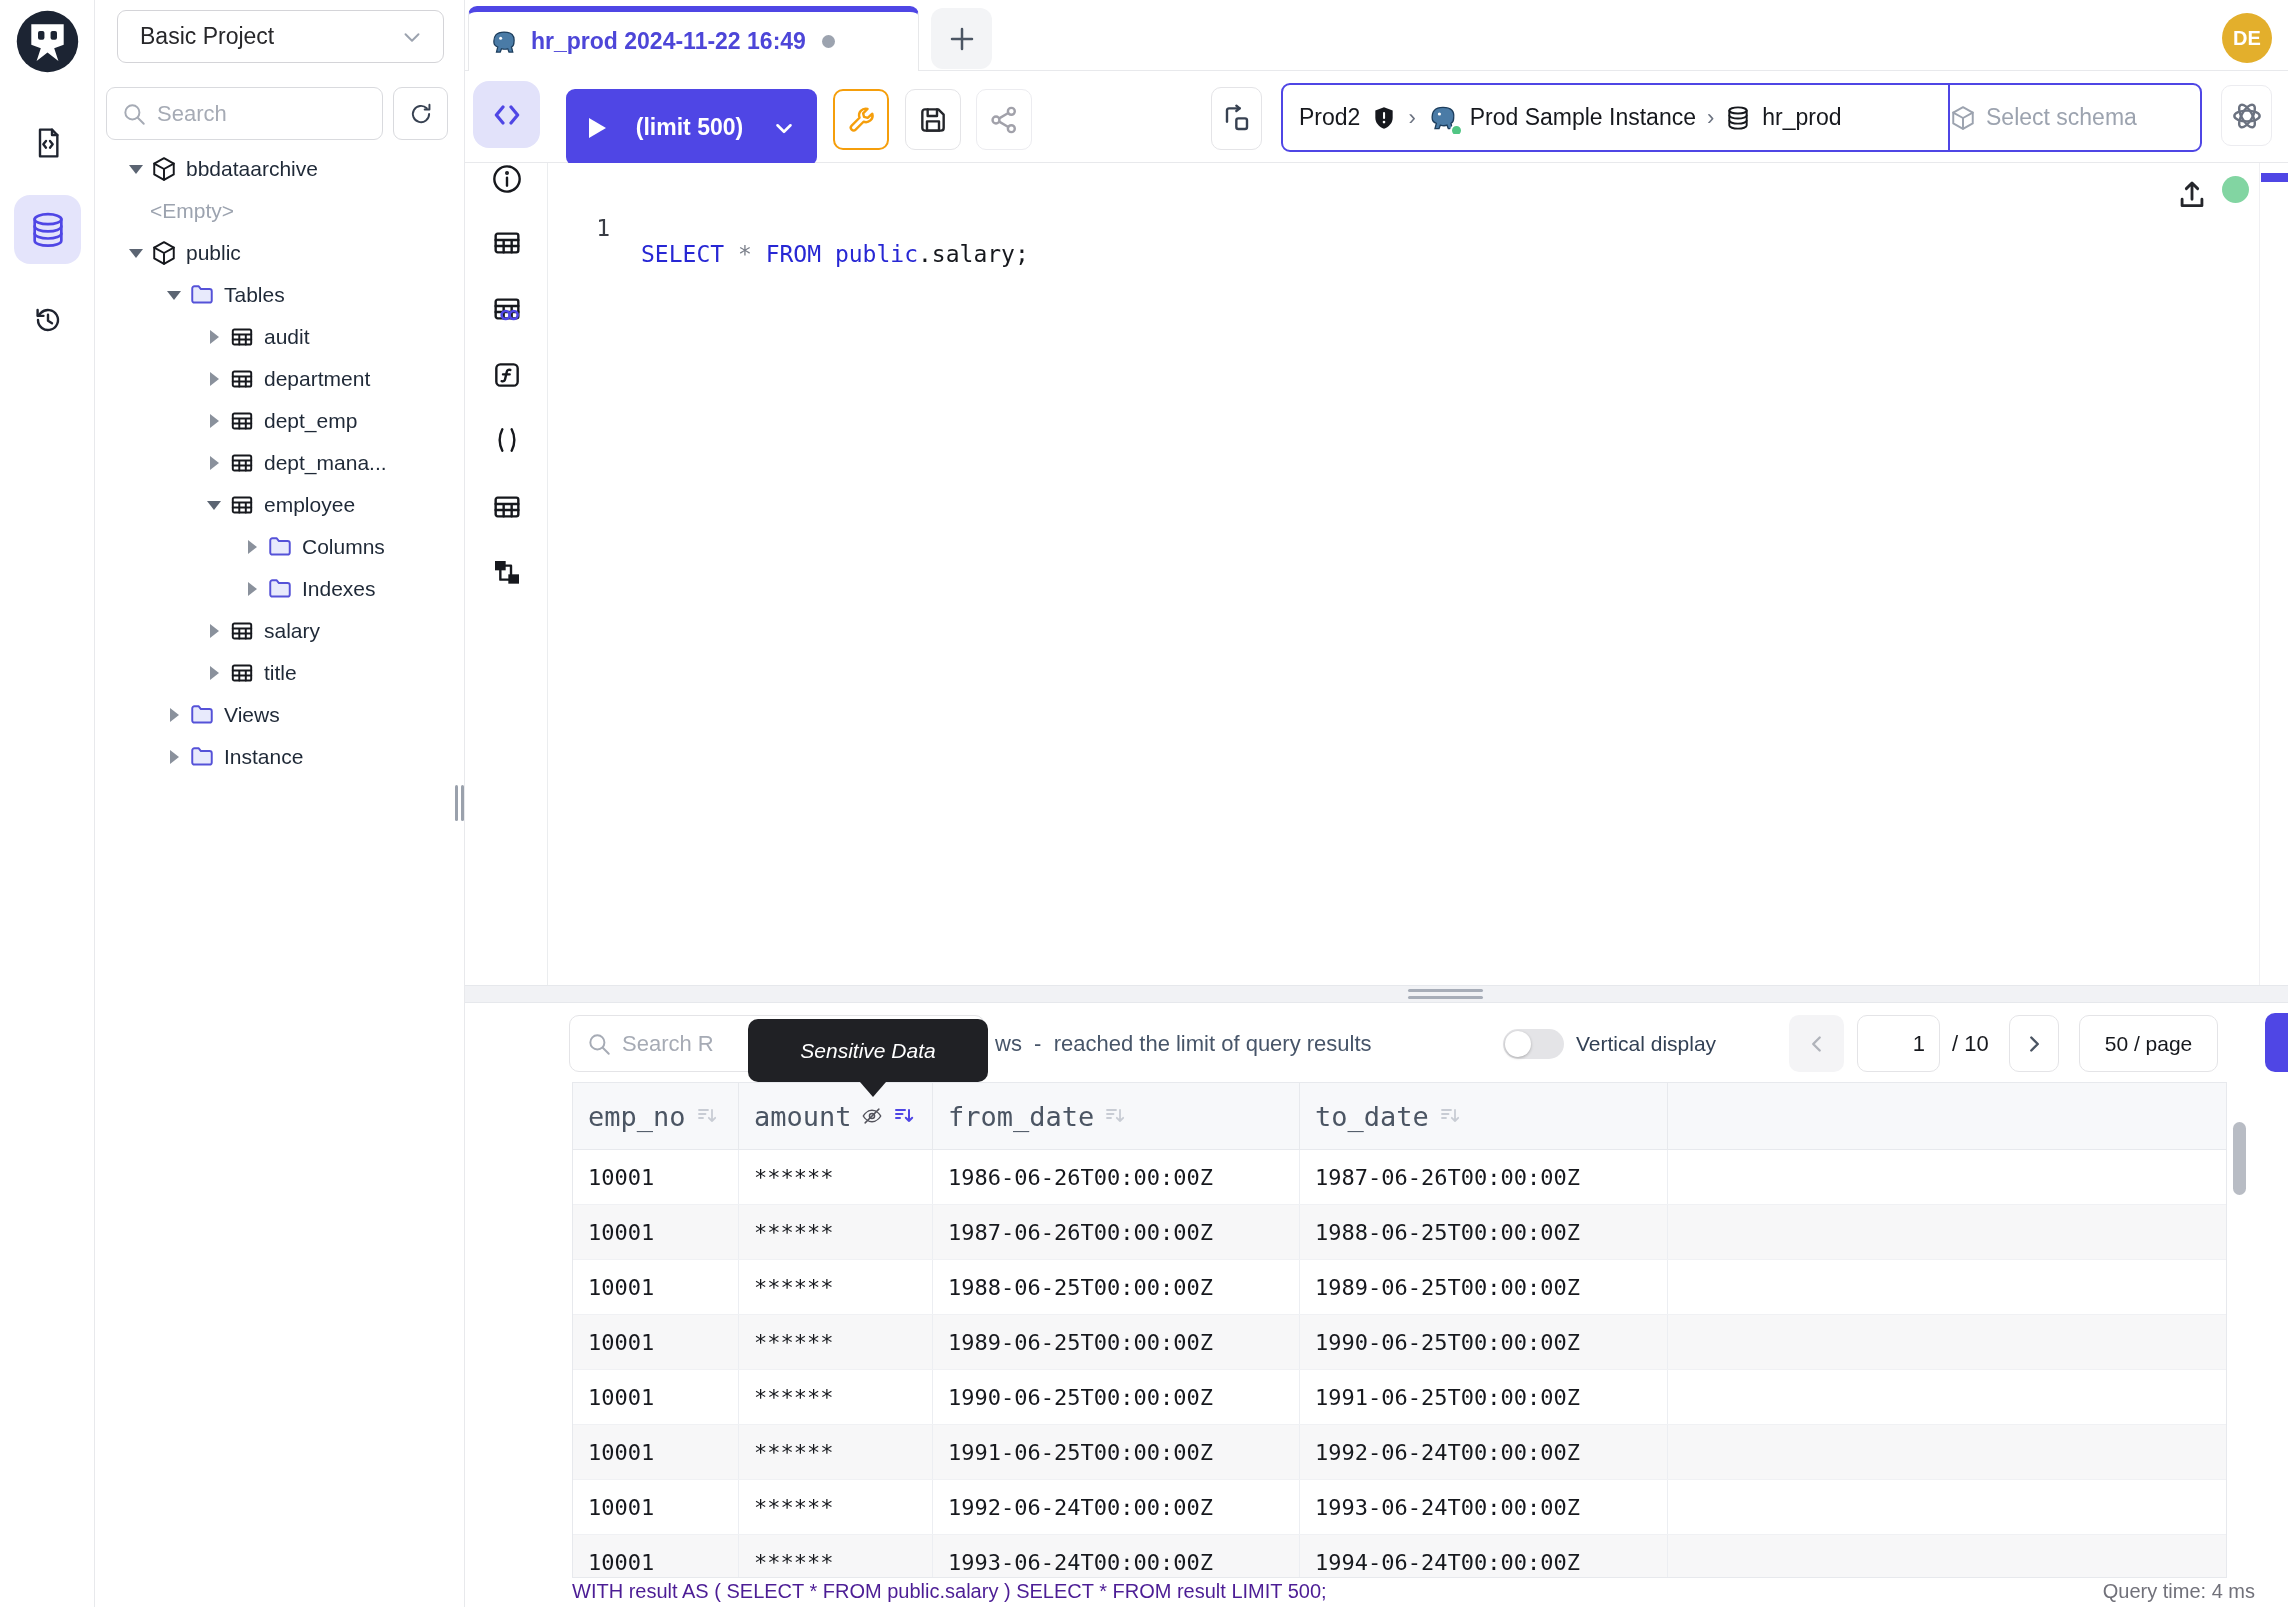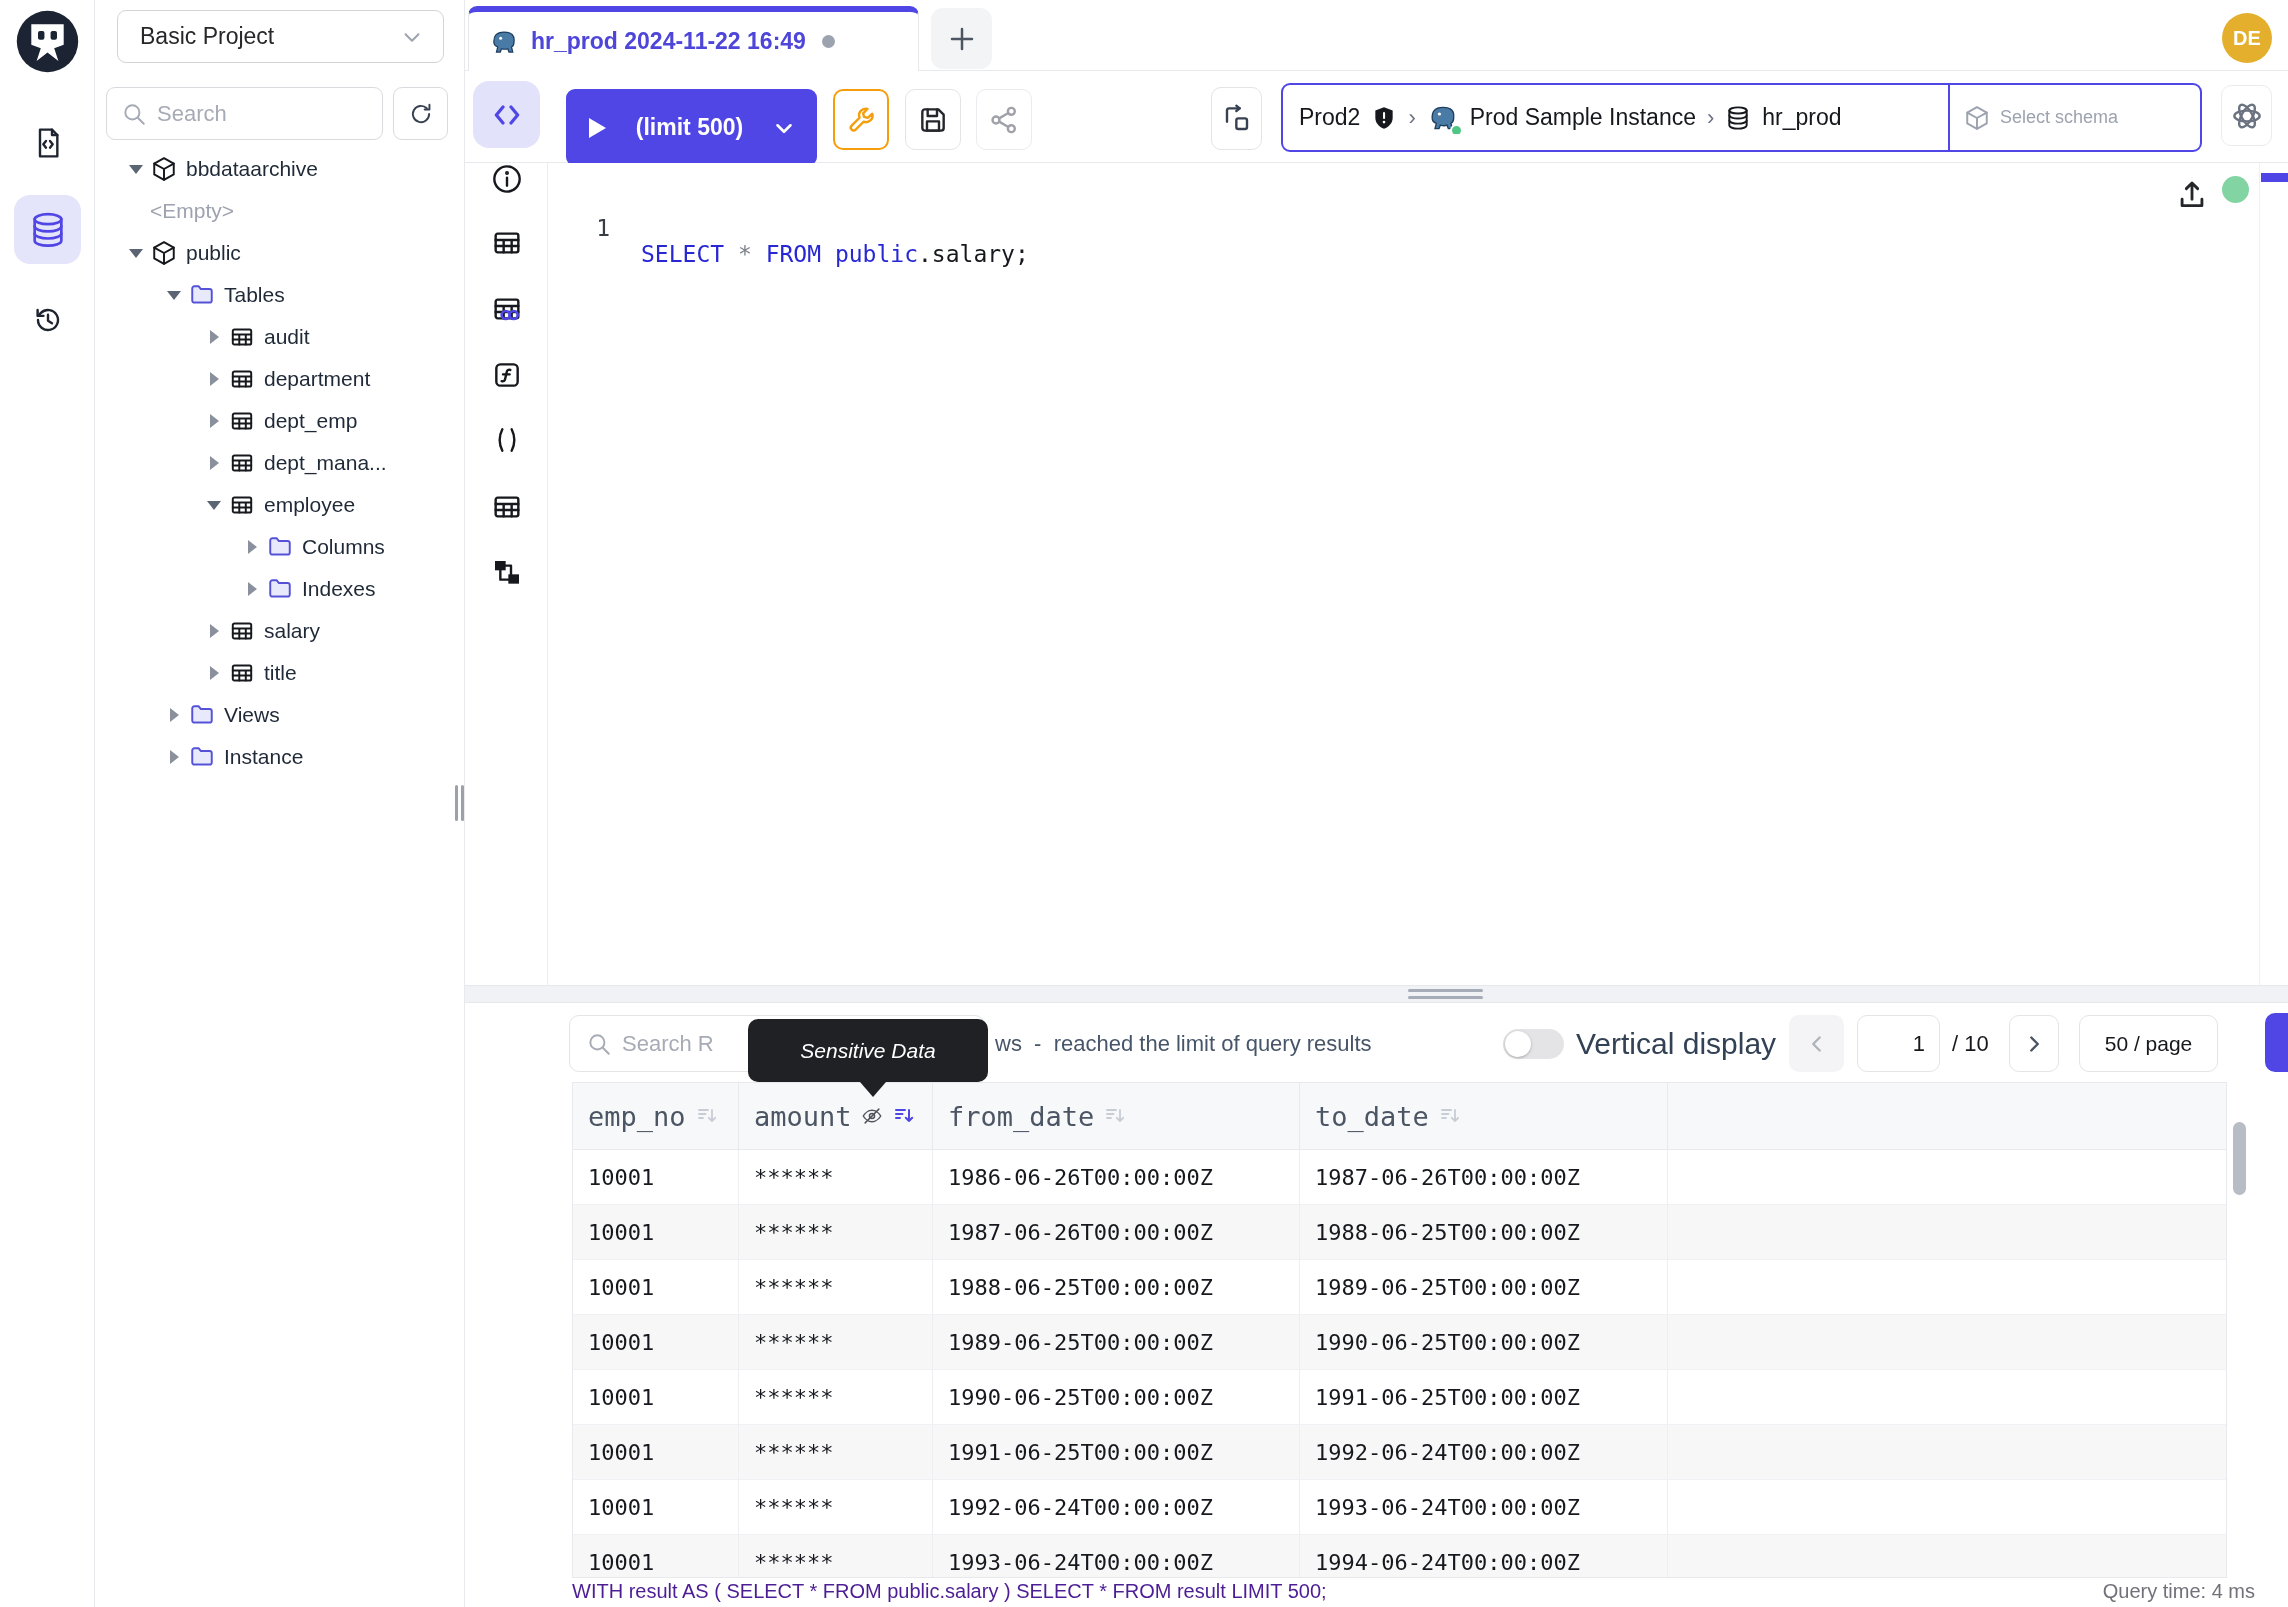--- a/index.html
+++ b/index.html
@@ -45,21 +45,21 @@
 
   
   #toolbar { left:465px; top:71px; width:1824px; height:92px; background:#fff; border-bottom:1px solid #e8e9ec; }
   .code-sel { position:absolute; left:8px; top:10px; width:67px; height:67px; background:#e2e2fa; border-radius:16px; display:flex; align-items:center; justify-content:center; color:#4f46e5; }
   .run-btn { position:absolute; left:101px; top:18px; width:251px; height:77px; background:#4f46e5; border-radius:9px; display:flex; align-items:center; color:#fff; padding:0 20px; }
   .run-label { flex:1; text-align:center; font-size:23px; font-weight:700; }
   .sqbtn { position:absolute; top:18px; width:56px; height:61px; background:#fff; border:1px solid #e4e4e7; border-radius:10px; display:flex; align-items:center; justify-content:center; }
   .bc-wrap { position:absolute; left:816px; top:12px; width:921px; height:69px; border:2px solid #4f46e5; border-radius:9px; background:#fff; display:flex; align-items:center; }
   .bc-left { flex:1; display:flex; align-items:center; gap:11px; padding-left:16px; font-size:23px; color:#16181d; white-space:nowrap; overflow:hidden; }
   .bc-sep { color:#6b7280; font-size:22px; }
-  .bc-right { width:252px; height:100%; border-left:2px solid #4f46e5; display:flex; align-items:center; gap:10px; padding-left:14px; color:#9ca3af; font-size:18px; }
+  .bc-right { width:252px; height:100%; border-left:2px solid #4f46e5; display:flex; align-items:center; gap:10px; color:#9ca3af; font-size:23px; }
   .pg-badge { position:relative; display:flex; }
   .pg-status { position:absolute; right:-4px; bottom:-3px; width:13px; height:13px; border-radius:50%; background:#51c684; border:2px solid #fff; }
 
   
   #editor-rail { left:465px; top:163px; width:83px; height:822px; background:#fff; border-right:1px solid #ebedef; }
   .er-ic { position:absolute; left:26px; color:#16181d; }
   #editor { left:548px; top:163px; width:1740px; height:822px; background:#fff; font-family:"DejaVu Sans Mono", monospace; }
   .code-line { position:absolute; top:26px; left:0; font-size:23px; white-space:pre; }
   .lnum { position:absolute; left:32px; width:30px; text-align:right; color:#383c44; }
   .ctext { position:absolute; left:93px; color:#16181d; }
@@ -75,21 +75,21 @@
   #splitter .h1 { top:3px; } #splitter .h2 { top:10px; }
 
   
   #results { left:465px; top:1003px; width:1824px; height:575px; background:#fff; }
   .res-search { position:absolute; left:104px; top:12px; width:416px; height:57px; border:1px solid #e4e4e7; border-radius:10px; display:flex; align-items:center; padding-left:16px; background:#fff; }
   .res-search input { border:none; outline:none; width:317px; font-size:22px; margin-left:10px; color:#374151; font-family:"Liberation Sans", sans-serif; }
   .res-search input::placeholder { color:#a6abb5; }
   .notice { position:absolute; left:530px; top:12px; height:57px; line-height:57px; font-size:22px; color:#475569; white-space:pre; }
   .toggle { position:absolute; left:1038px; top:26px; width:61px; height:30px; background:#e4e4e7; border-radius:16px; }
   .toggle .knob { position:absolute; left:2px; top:2px; width:26px; height:26px; background:#fff; border-radius:50%; box-shadow:0 1px 3px rgba(0,0,0,.25); }
-  .vlabel { position:absolute; left:1111px; top:12px; height:57px; line-height:57px; font-size:30px; color:#334155; }
+  .vlabel { position:absolute; left:1111px; top:12px; height:57px; line-height:57px; font-size:21px; color:#334155; }
   .pg-prev { position:absolute; left:1324px; top:12px; width:55px; height:57px; background:#f4f4f6; border-radius:10px; display:flex; align-items:center; justify-content:center; color:#b0b3ba; }
   .pg-in { position:absolute; left:1392px; top:12px; width:83px; height:57px; border:1px solid #e4e4e7; border-radius:10px; font-size:22px; text-align:right; padding-right:14px; color:#16181d; outline:none; font-family:"Liberation Sans", sans-serif; }
   .pg-total { position:absolute; left:1487px; top:12px; height:57px; line-height:57px; font-size:22px; color:#16181d; }
   .pg-next { position:absolute; left:1544px; top:12px; width:50px; height:57px; border:1px solid #e4e4e7; background:#fff; border-radius:10px; display:flex; align-items:center; justify-content:center; color:#4b5563; }
   .pg-size { position:absolute; left:1614px; top:12px; width:139px; height:57px; border:1px solid #e4e4e7; border-radius:10px; display:flex; align-items:center; justify-content:center; font-size:21px; color:#16181d; background:#fff; }
   .cut-btn { position:absolute; left:1800px; top:10px; width:24px; height:59px; background:#4f46e5; border-radius:10px 0 0 10px; }
 
   
   .rtable { position:absolute; left:107px; top:79px; width:1655px; height:496px; border:1px solid #e7e9ed; overflow:hidden; font-family:"DejaVu Sans Mono", monospace; }
   .thead { display:flex; height:67px; background:#f7f8fa; border-bottom:1px solid #e7e9ed; }

